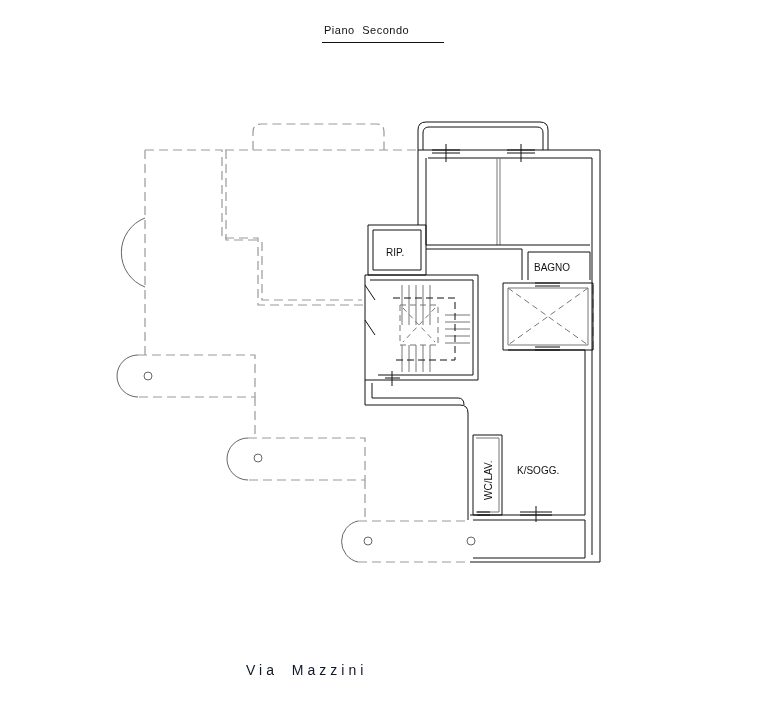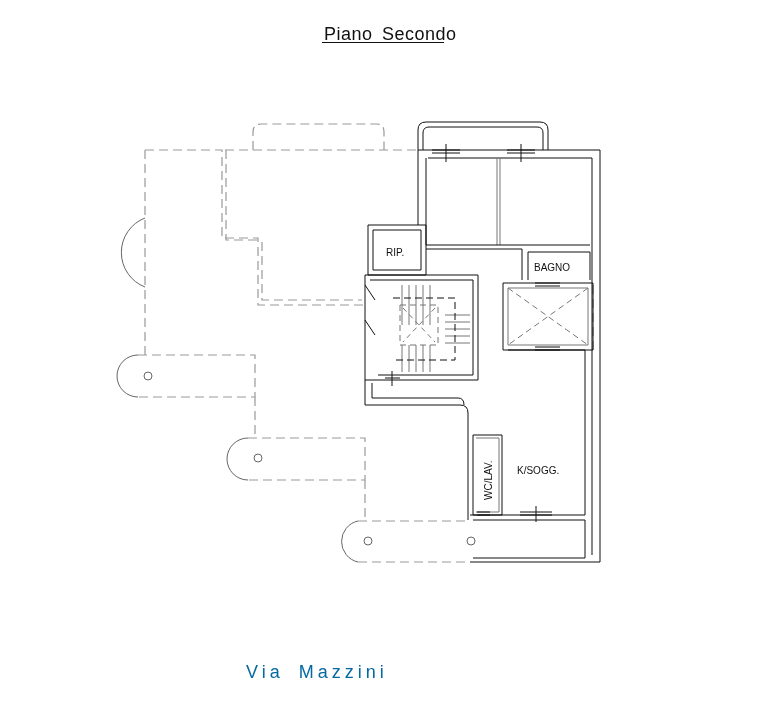--- a/index.html
+++ b/index.html
@@ -1,21 +1,21 @@
 <!DOCTYPE html>
 <html><head>
 <meta charset="utf-8">
 <style>
   html, body { margin:0; padding:0; background:#ffffff; }
   body { width:768px; height:720px; position:relative; overflow:hidden;
          font-family:"Liberation Sans", sans-serif; }
-  .title { position:absolute; left:324px; top:24px; font-size:18px; color:#111;
+  .title { position:absolute; left:324px; top:24px; font-size:11px; color:#111;
            letter-spacing:0.5px; word-spacing:4px; }
   .title-rule { position:absolute; left:322px; top:42px; width:122px; height:1px; background:#111; }
-  .street { position:absolute; left:246px; top:662px; font-size:18px; color:#0369a1;
+  .street { position:absolute; left:246px; top:662px; font-size:14px; color:#0f172a;
             letter-spacing:4px; word-spacing:6px; }
   svg { position:absolute; left:0; top:0; }
   .lbl { font-family:"Liberation Sans", sans-serif; font-size:10px; fill:#111; }
 </style>
 </head>
 <body>
 
 <div class="title">Piano Secondo</div>
 <div class="title-rule"></div>
 

